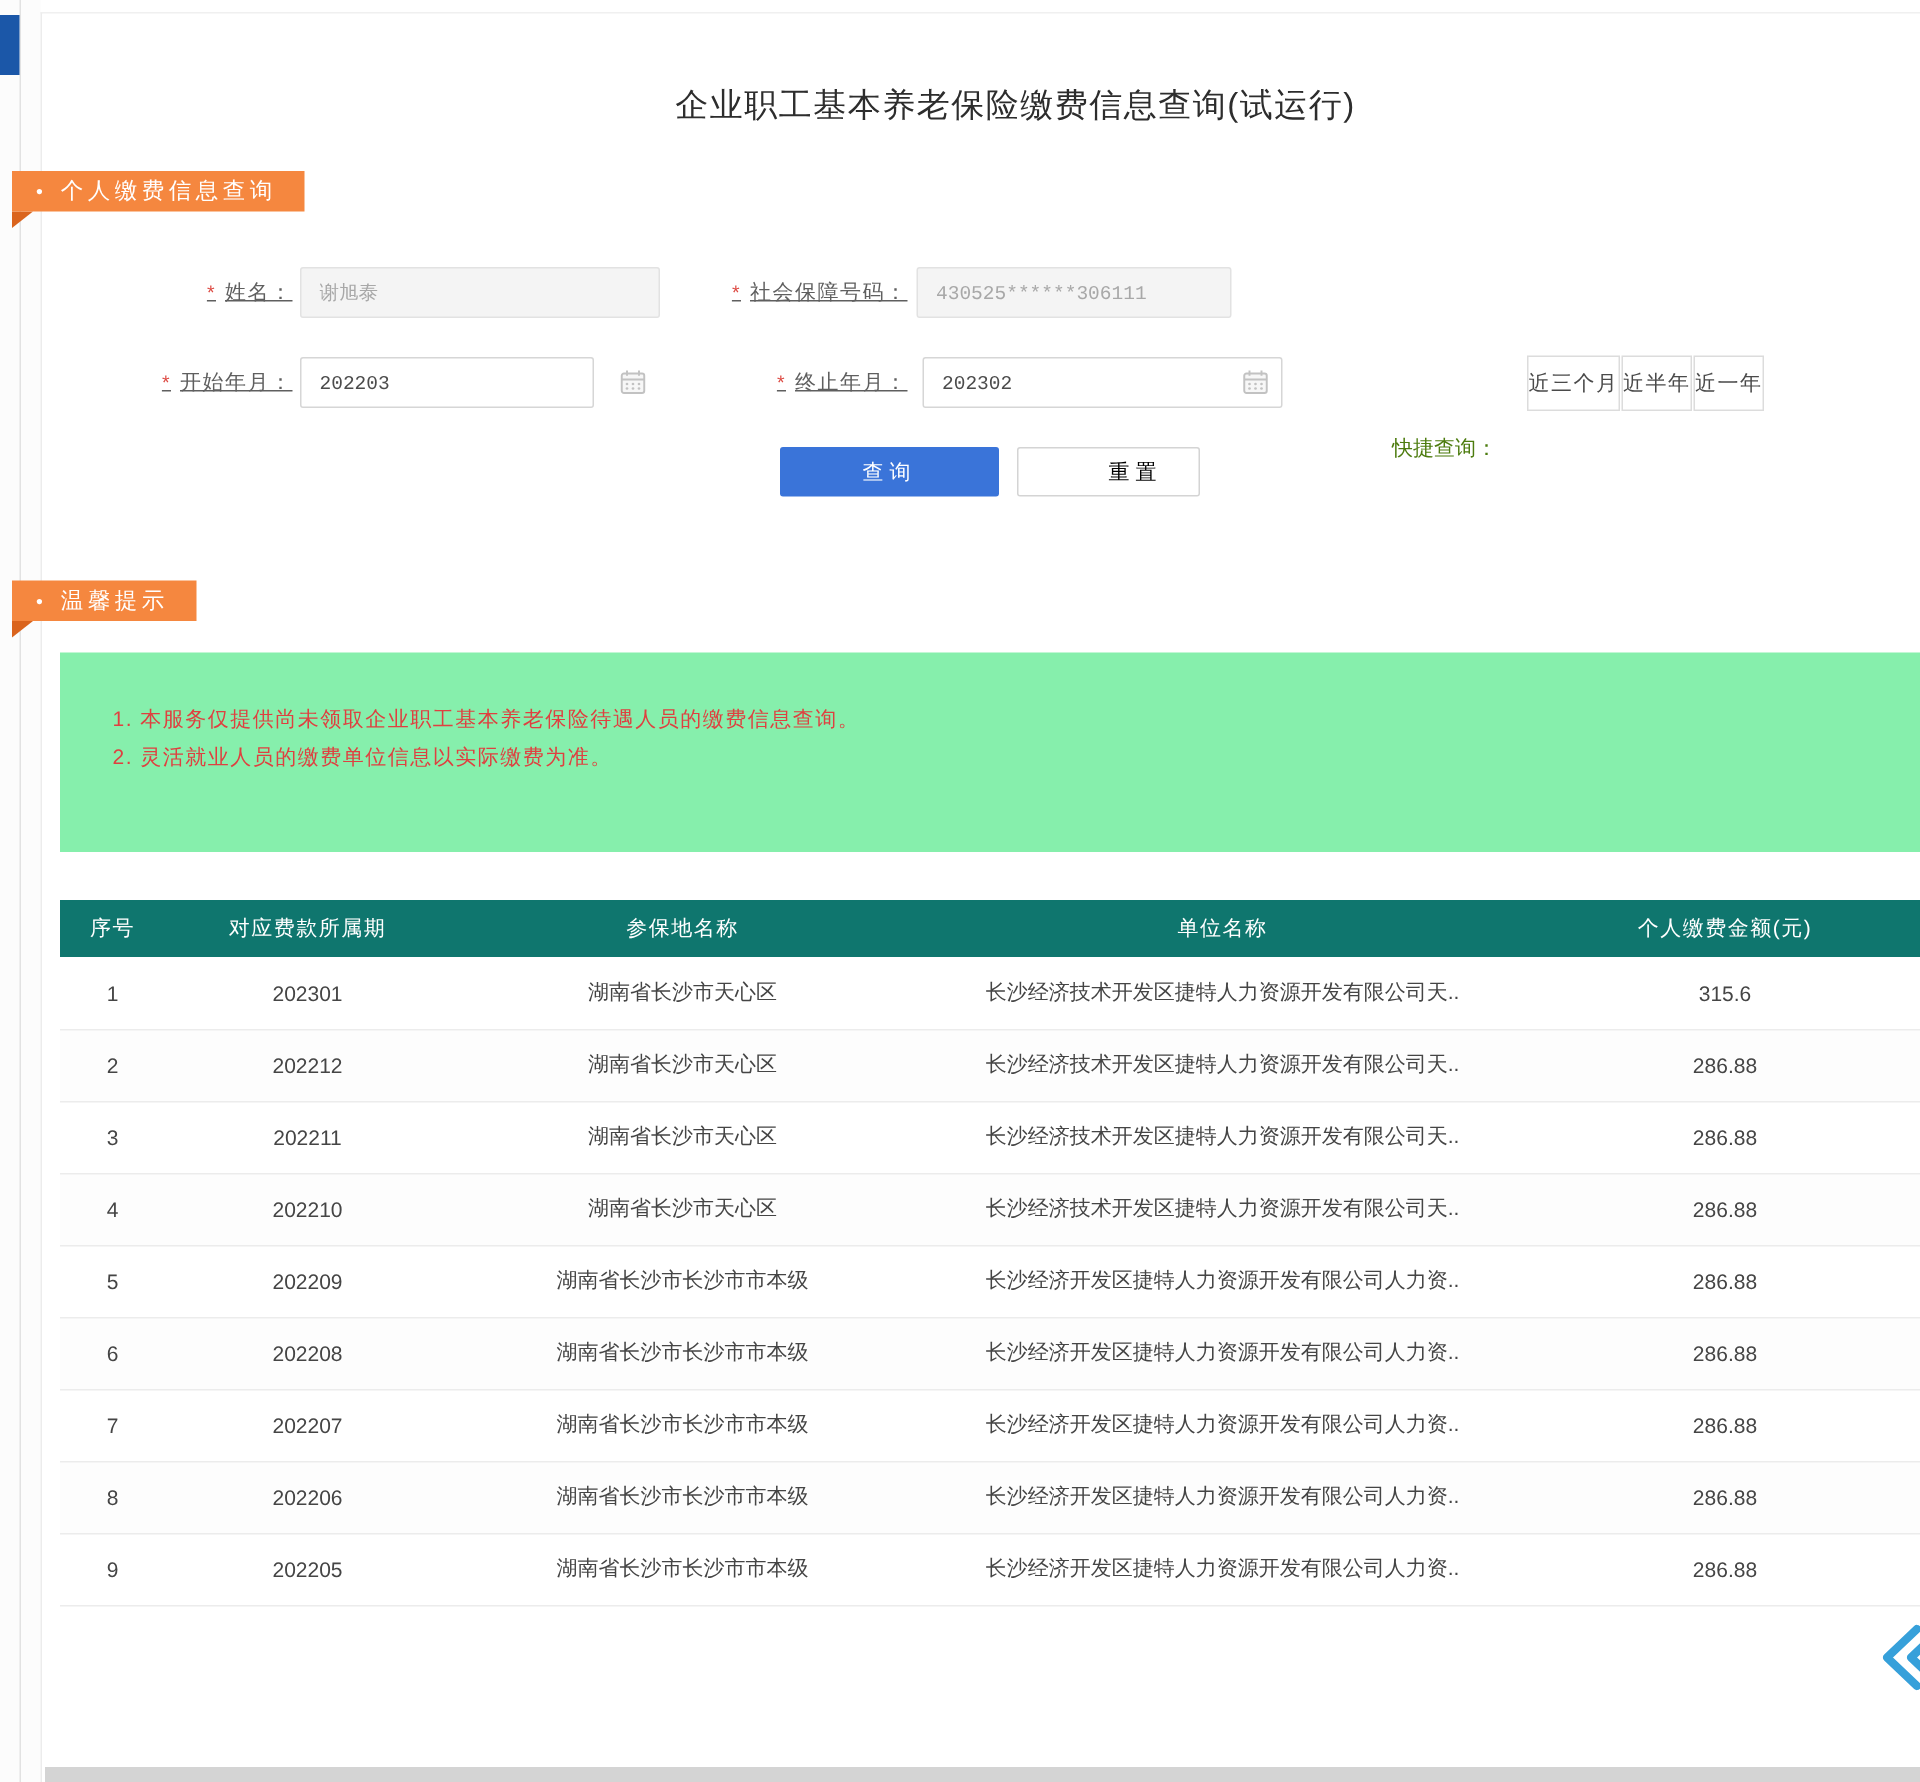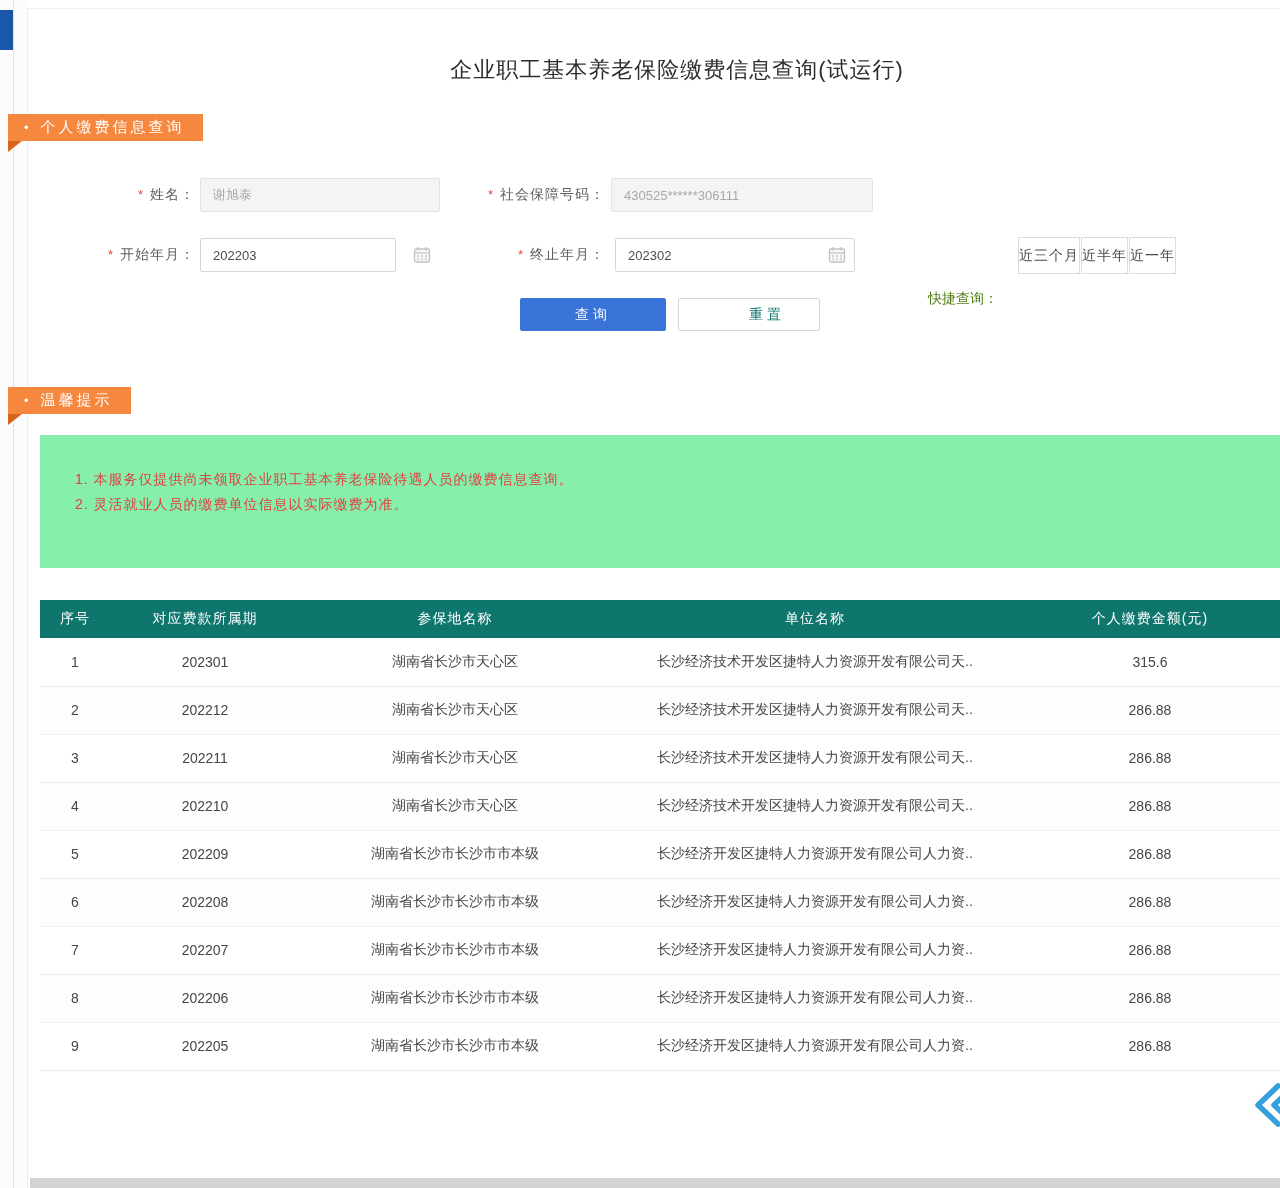--- a/index.html
+++ b/index.html
@@ -25,38 +25,38 @@
             letter-spacing:3px; z-index:3; }
   .ribbon .dot { font-size:13px; margin-right:12px; letter-spacing:0; }
   .ribbon-fold { position:absolute; left:8px; width:0; height:0; z-index:2;
                  border-top:11px solid #da641d; border-right:14px solid transparent; }
   .ribbon-query { top:114px; }
   .fold-query { top:141px; }
   .ribbon-tips { top:387px; }
   .fold-tips { top:414px; }
 
   
-  .form-label { position:absolute; font-size:14px; color:#5f5f5f; text-align:right; letter-spacing:1px; }
+  .form-label { position:absolute; font-size:14px; color:#5f5f5f; text-align:right; letter-spacing:1px;text-decoration:underline; }
   .req { color:#dd4a43; margin-right:6px; font-size:13px; }
   .txt-input { position:absolute; height:34px; border:1px solid #d6d6d6; background:#fff;
                font-size:13px; color:#4c4c4c; padding:0 30px 0 12px; border-radius:2px;
-               font-family:Liberation Sans, sans-serif; }
+               font-family:Liberation Mono, monospace; }
   .txt-input.disabled { background:#f4f4f4; border-color:#e2e2e2; color:#a8a8a8; padding-right:12px; }
   .cal-icon { position:absolute; width:20px; height:20px; z-index:4; }
 
   .quick-label { position:absolute; left:928px; top:246px; width:84px; font-size:14px; color:#4d7c0f;margin-top:44px; }
   .quick-group { position:absolute; left:1018px; top:237px; display:flex; }
   .quick-btn { height:37px; background:#fff; border:1px solid #dcdcdc; color:#4a4a4a;
                font-size:14px; padding:0 0; margin-right:1px; cursor:pointer;
                font-family:"Liberation Sans","DejaVu Sans",sans-serif; letter-spacing:1px; }
 
   .btn { position:absolute; height:33px; font-size:14px; border-radius:2px; cursor:pointer;
          letter-spacing:4px; font-family:"Liberation Sans","DejaVu Sans",sans-serif; }
   .btn-query { left:520px; top:298px; width:146px; background:#3a74d9; border:1px solid #3a74d9; color:#fff; }
-  .btn-reset { left:678px; top:298px; width:142px; background:#fff; border:1px solid #d4d4d4; color:#0f766e;padding-left:36px; }
+  .btn-reset { left:678px; top:298px; width:122px; background:#fff; border:1px solid #d4d4d4; color:#000000;padding-left:36px; }
 
   
   .notice { position:absolute; left:40px; top:435px; width:1240px; height:133px; background:#86efac; }
   .notice-line { margin-left:35px; font-size:14px; color:#df4040; line-height:25px; letter-spacing:1px; }
   .notice-line:first-child { margin-top:32px; }
 
   
   .pay-table { position:absolute; left:40px; top:600px; width:1240px; border-collapse:collapse;
                table-layout:fixed; }
   .pay-table th { background:#0f766e; color:#fff; font-size:14px; font-weight:normal;
@@ -92,21 +92,21 @@
   <div class="ribbon-fold fold-query"></div>
 
   <div class="form-label" style="left:60px; top:186px; width:135px;">
     <span class="req">*</span><span>姓名：</span>
   </div>
   <input class="txt-input disabled" style="left: 200px; top: 178px; width: 240px;" disabled="" value="谢旭泰">
 
   <div class="form-label" style="left:430px; top:186px; width:175px;">
     <span class="req">*</span><span>社会保障号码：</span>
   </div>
-  <input class="txt-input disabled" style="left: 611px; top: 178px; width: 262px;" disabled="" value="430525******306111">
+  <input class="txt-input disabled" style="left: 611px; top: 178px; width: 210px;" disabled="" value="430525******306111">
 
   <div class="form-label" style="left:60px; top:246px; width:135px;">
     <span class="req">*</span><span>开始年月：</span>
   </div>
   <input class="txt-input" style="left: 200px; top: 238px; width: 196px;" value="202203">
   <svg class="cal-icon" style="left:412px; top:245px;" viewBox="0 0 20 20">
     <rect x="2.5" y="4" width="15" height="13" rx="1.5" fill="#f7f7f7" stroke="#c2c2c2" stroke-width="1.3"></rect>
     <line x1="2.5" y1="8" x2="17.5" y2="8" stroke="#c2c2c2" stroke-width="1.2"></line>
     <line x1="6" y1="2" x2="6" y2="5.5" stroke="#c2c2c2" stroke-width="1.3"></line>
     <line x1="14" y1="2" x2="14" y2="5.5" stroke="#c2c2c2" stroke-width="1.3"></line>

